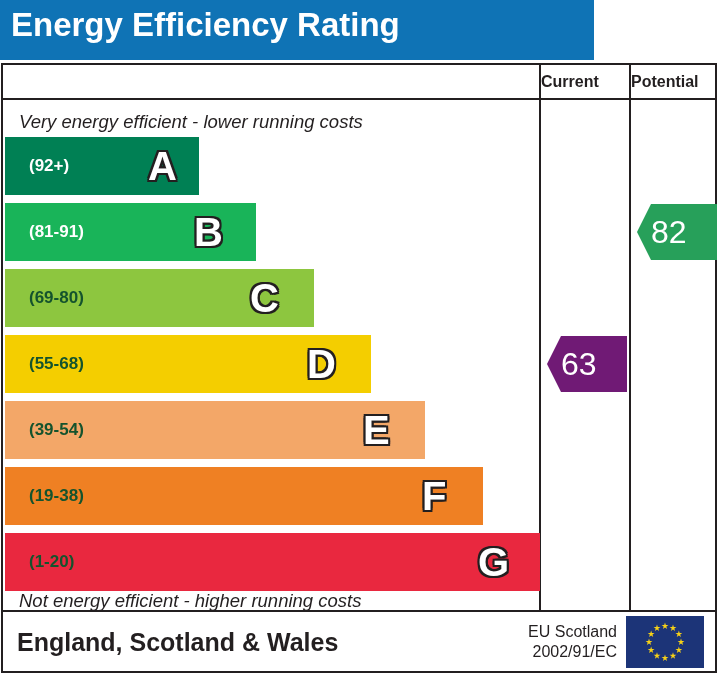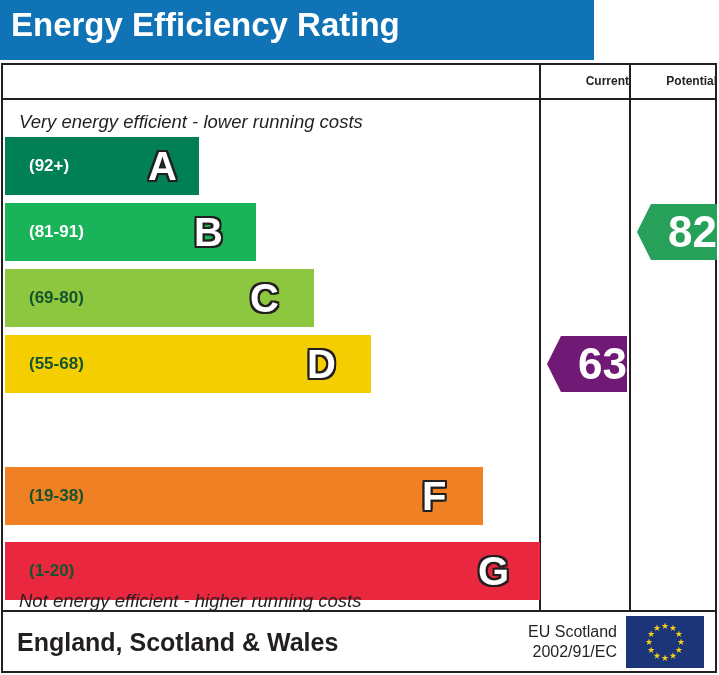--- a/index.html
+++ b/index.html
@@ -58,22 +58,22 @@
     width: 100%;
     height: 35px;
     border-bottom: 2px solid #231f20;
     box-sizing: border-box;
   }
   .col-head-cell {
     position: absolute;
     top: 0;
     height: 33px;
     line-height: 33px;
-    text-align: right;
-    font-size: 12px;
+    text-align: left;
+    font-size: 16px;
     font-weight: bold;
     color: #231f20;
   }
   #col-head-current { left: 538px; width: 88px; }
   #col-head-potential { left: 628px; width: 86px; }
 
   
   .v-divider {
     position: absolute;
     top: 0;
@@ -150,23 +150,23 @@
     height: 56px;
     box-sizing: border-box;
     clip-path: polygon(0% 50%, 14px 0%, 100% 0%, 100% 100%, 14px 100%);
   }
   .rating-value {
     position: absolute;
     left: 14px;
     right: 0;
     top: 50%;
     transform: translateY(-50%);
-    text-align: right;
-    font-size: 44px;
-    font-weight: bold;
+    text-align: left;
+    font-size: 32px;
+    font-weight: normal;
     color: #ffffff;
     line-height: 1;
   }
 
   
   .footer {
     position: absolute;
     left: 1px;
     top: 612px;
     width: 716px;
@@ -242,26 +242,31 @@
         <div class="band-row" style="top: 204px; width: 309px;">
           <div class="band-bar" style="background: rgb(141, 198, 63); width: 309px;"></div>
           <div class="band-range">(69-80)</div>
           <div class="band-letter" style="left: 245px;">C</div>
         </div>
         <div class="band-row" style="top: 270px; width: 366px;">
           <div class="band-bar" style="background: rgb(244, 206, 0); width: 366px;"></div>
           <div class="band-range">(55-68)</div>
           <div class="band-letter" style="left: 302px;">D</div>
         </div>
+        <div class="band-row" style="top: 336px; width: 420px;">
+          <div class="band-bar" style="background: rgb(243, 167, 104); width: 420px;"></div>
+          <div class="band-range">(39-54)</div>
+          <div class="band-letter" style="left: 358px;">E</div>
+        </div>
         <div class="band-row" style="top: 402px; width: 478px;">
           <div class="band-bar" style="background: rgb(239, 128, 35); width: 478px;"></div>
           <div class="band-range">(19-38)</div>
           <div class="band-letter" style="left: 417px;">F</div>
         </div>
-        <div class="band-row" style="top: 468px; width: 535px; margin-top: 9px;">
+        <div class="band-row" style="top: 468px; width: 535px;">
           <div class="band-bar" style="background: rgb(233, 40, 63); width: 535px;"></div>
           <div class="band-range">(1-20)</div>
           <div class="band-letter" style="left: 473px;">G</div>
         </div>
       </div>
 
     <div class="caption" id="caption-bottom">Not energy efficient - higher running costs</div>
 
     <div id="markers-layer">
         <div class="rating-marker" style="left: 544px; width: 80px; top: 271px; background: #701a75;">

